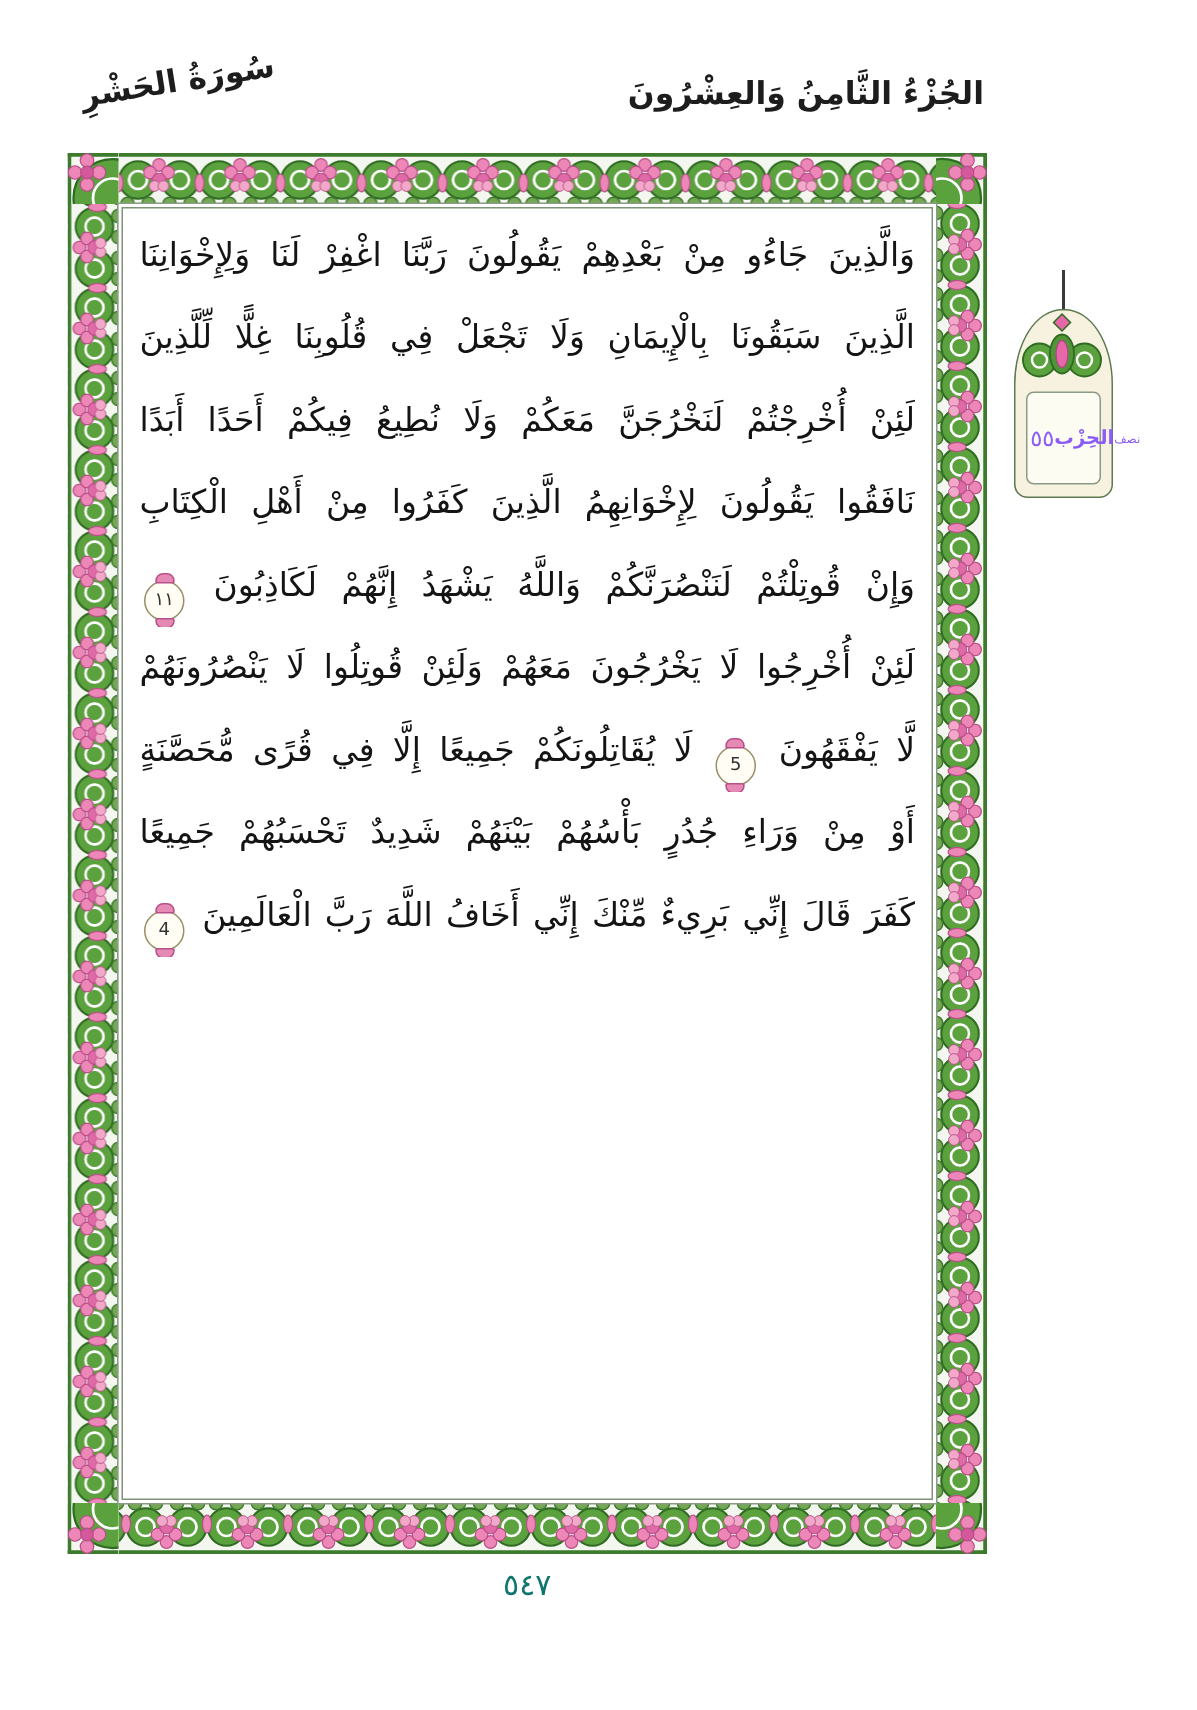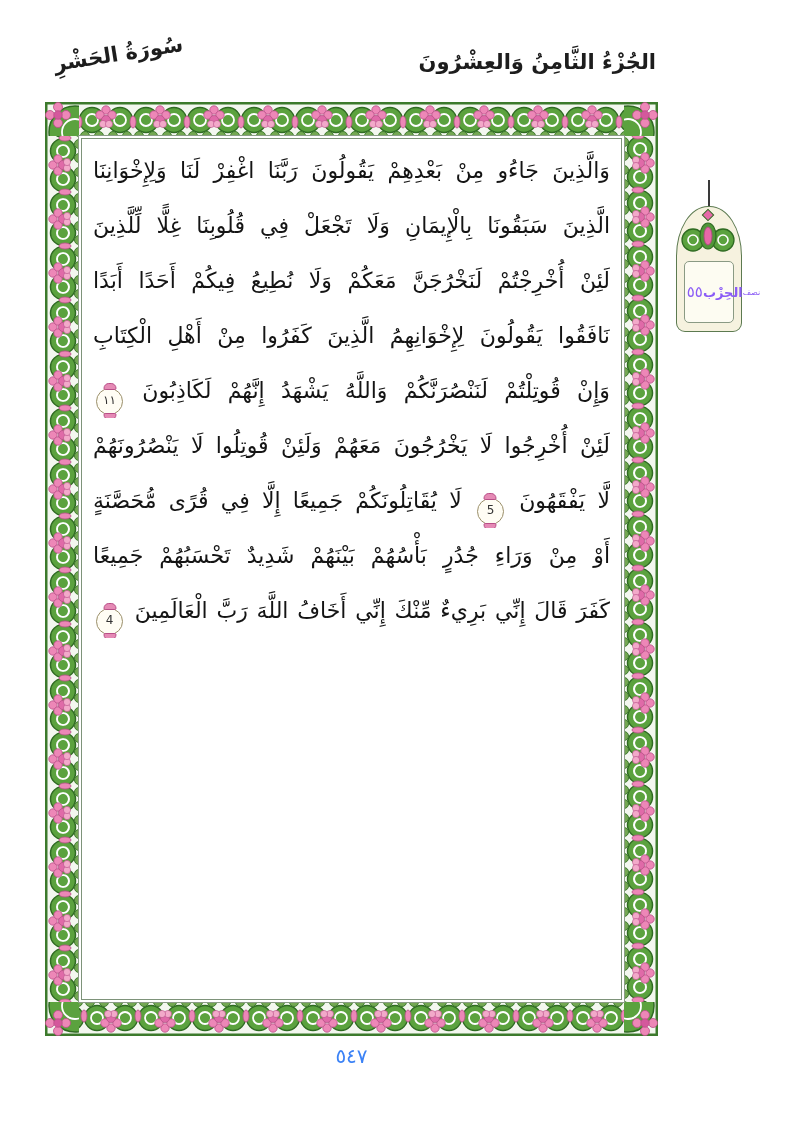--- a/index.html
+++ b/index.html
@@ -77,21 +77,21 @@
     display:flex;flex-direction:row;align-items:center;justify-content:center;
     direction:rtl;color:#8b5cf6;padding-left:29px;
   }
   .hizb-nisf{font-size:8px;line-height:9px;}
   .hizb-word{font-size:13px;font-weight:bold;line-height:17px;}
   .hizb-num{font-size:15px;line-height:13px;}
 
   
   .page-number{
     position:absolute;left:45px;top:1044px;width:613px;text-align:center;
-    font-size:20px;color:#3b82f6;
+    font-size:20px;color:#0f766e;
   }
 </style>
 </head>
 <body>
 
 <div class="page">
 
   <div class="hdr-juz">الجُزْءُ الثَّامِنُ وَالعِشْرُونَ</div>
   <div class="hdr-surah">سُورَةُ الحَشْرِ</div>
 

